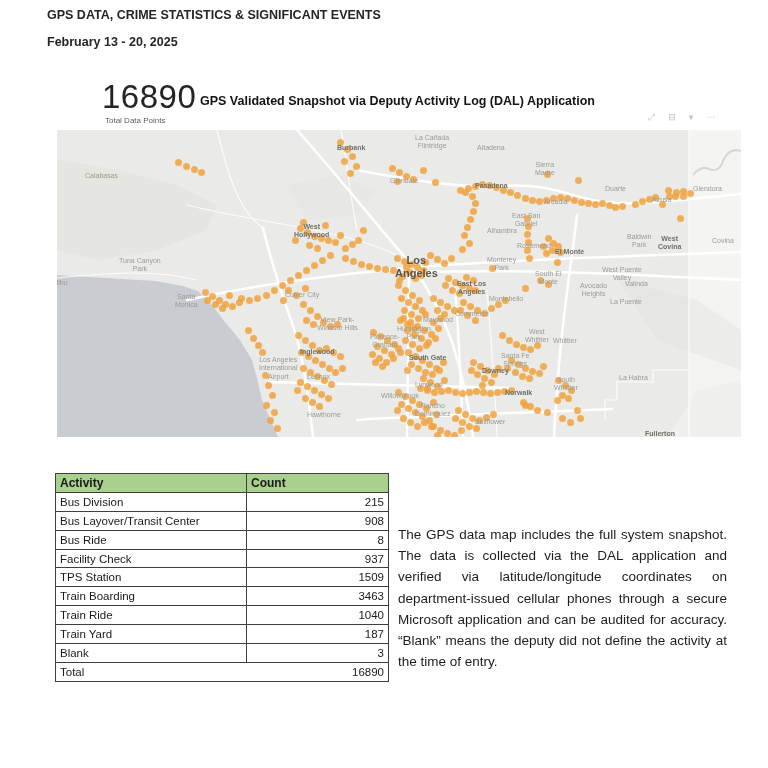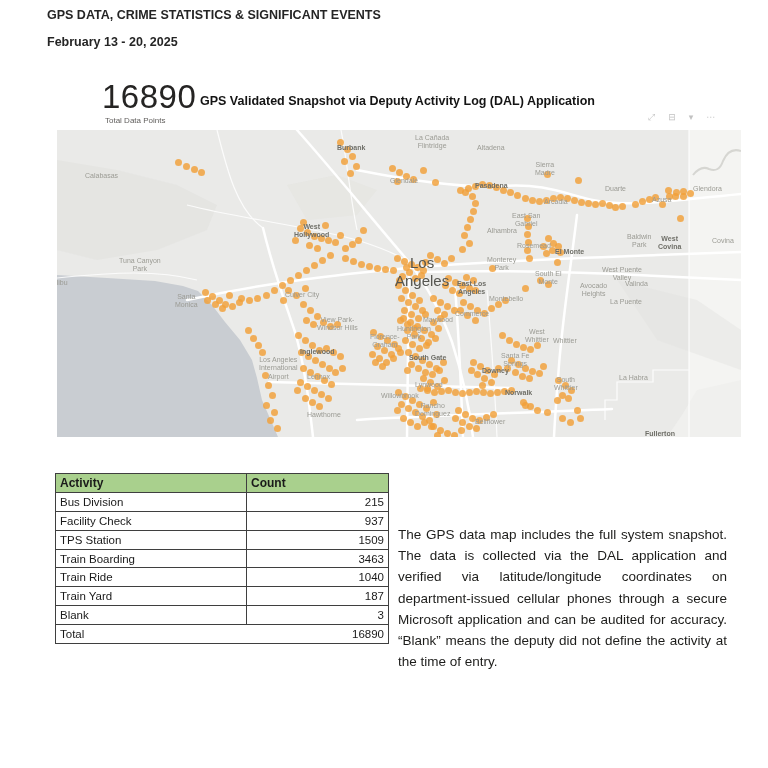--- a/index.html
+++ b/index.html
@@ -14,21 +14,21 @@
   .kpi-label{position:absolute;left:105px;top:116px;font-size:8px;color:#605e5c;}
   .map-title{position:absolute;left:200px;top:94px;font-size:12.5px;font-weight:bold;color:#141414;}
 
   .visual-toolbar{position:absolute;left:648px;top:112px;display:flex;gap:13px;color:#c2c2c2;font-size:9px;}
   .visual-toolbar span{cursor:pointer;}
 
   .map{position:absolute;left:57px;top:130px;width:684px;height:307px;background:#f3f3f1;overflow:hidden;}
   .map svg.base{position:absolute;left:0;top:0;}
   .map-label{position:absolute;font-size:7px;color:#9b9b94;line-height:1.2;white-space:pre-line;text-align:center;z-index:3;}
   .map-label.b{color:#6f6f68;font-weight:bold;}
-  .map-label.lg{color:#55554f;font-weight:normal;font-size:15px;}
+  .map-label.lg{color:#55554f;font-weight:bold;font-size:11px;}
   .dot{position:absolute;width:7px;height:7px;border-radius:50%;background:rgba(241,160,56,.82);z-index:2;}
 
   .activity-table{position:absolute;left:55px;top:473px;border-collapse:collapse;table-layout:fixed;}
   .activity-table th,.activity-table td{
     border:1px solid #3f3f3f;font-size:11.5px;padding:0 4px;height:17.9px;
     overflow:hidden;white-space:nowrap;color:#1a1a1a;
   }
   .activity-table th{background:#a9d08d;font-weight:bold;text-align:left;font-size:12px;}
   .col-a{width:182px;} .col-c{width:133px;}
   .activity-table td.num{text-align:right;}
@@ -558,20 +558,28 @@
       <th class="col-a" style="background: rgb(169, 208, 141);">Activity</th>
       <th class="col-c" style="background: rgb(169, 208, 141);">Count</th>
     </tr>
   </thead>
   <tbody id="table-body">
       <tr>
         <td>Bus Division</td>
         <td class="num">215</td>
       </tr>
       <tr>
+        <td>Bus Layover/Transit Center</td>
+        <td class="num">908</td>
+      </tr>
+      <tr>
+        <td>Bus Ride</td>
+        <td class="num">8</td>
+      </tr>
+      <tr>
         <td>Facility Check</td>
         <td class="num">937</td>
       </tr>
       <tr>
         <td>TPS Station</td>
         <td class="num">1509</td>
       </tr>
       <tr>
         <td>Train Boarding</td>
         <td class="num">3463</td>

